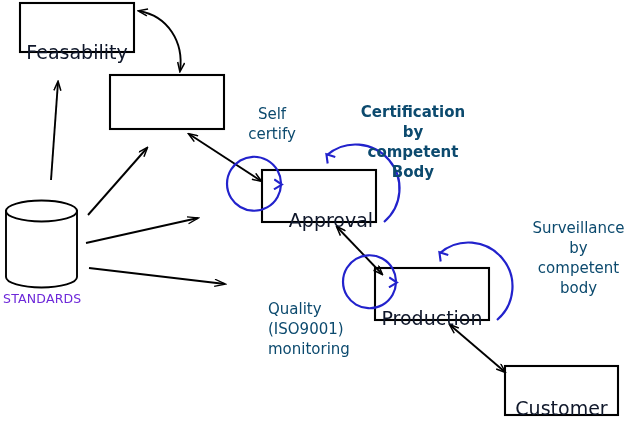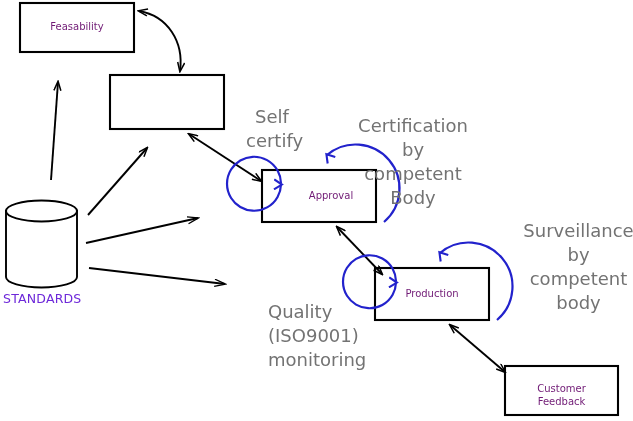--- a/index.html
+++ b/index.html
@@ -2,25 +2,25 @@
 <html><head>
 <meta charset="utf-8">
 <style>
   html,body{margin:0;padding:0;background:#ffffff;}
   body{width:633px;height:421px;overflow:hidden;
        font-family:"DejaVu Sans","Liberation Sans",sans-serif;}
   #diagram{position:relative;width:633px;height:421px;background:#fff;}
   #diagram svg{position:absolute;left:0;top:0;width:633px;height:421px;}
   .node-label{
       position:absolute;display:flex;align-items:center;justify-content:center;
-      text-align:center;font-size:10px;color:#701a75;line-height:1.25;
-      pointer-events:none;white-space:pre-line;
+      text-align:center;font-size:19px;color:#0f172a;line-height:1.25;
+      pointer-events:none;white-space:pre-line;margin-top:25px;
   }
   .ann{
-      position:absolute;font-size:18px;color:#737373;line-height:1.33;
+      position:absolute;font-size:15px;color:#0c4a6e;line-height:1.33;
       white-space:pre-line;
   }
   .ann.center{text-align:center;}
   .ann.left{text-align:left;}
   .store-label{
       position:absolute;font-size:12.5px;color:#6d28d9;letter-spacing:.2px;
   }
 </style>
 </head>
 <body>
@@ -95,21 +95,21 @@
   <div class="node-label" style="left:375px;top:268px;width:114px;height:52px;text-align:center;">Production</div>
 
   <div class="node-label" style="left:505px;top:366px;width:113px;height:59px;">Customer
 Feedback</div>
 
   <div class="store-label" style="left:3px;top:291px;">STANDARDS</div>
 
   <div class="ann center" style="left:246px;top:105px;width:52px;">Self
 certify</div>
 
-  <div class="ann center" style="left:352px;top:114px;width:122px;">Certification by
+  <div class="ann center" style="left:352px;top:103px;width:122px;font-weight:bold;">Certification by
 competent Body</div>
 
   <div class="ann center" style="left:521px;top:219px;width:115px;">Surveillance by
 competent body</div>
 
   <div class="ann left" style="left:268px;top:300px;width:100px;">Quality
 (ISO9001)
 monitoring</div>
 
 </div>

